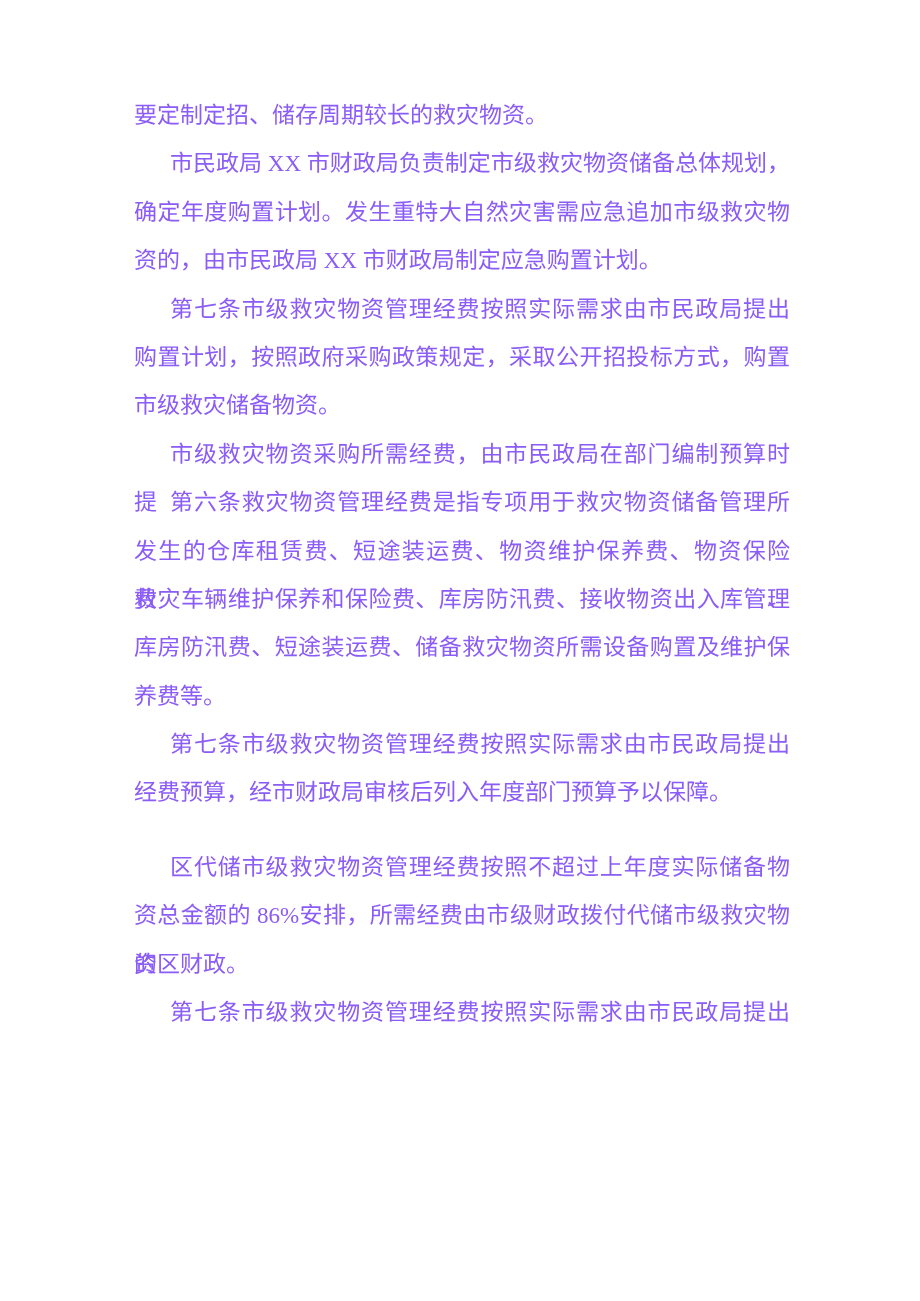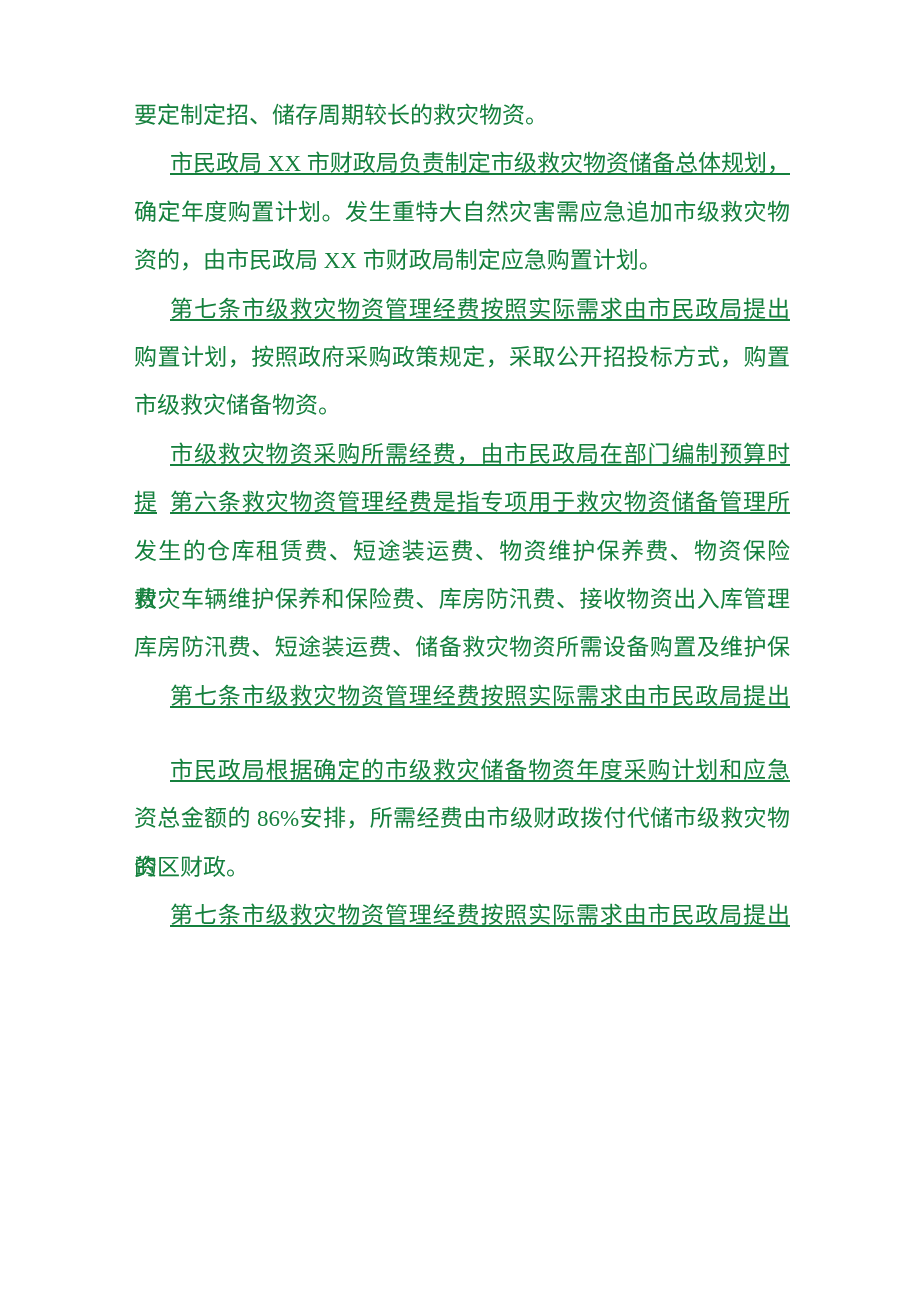--- a/index.html
+++ b/index.html
@@ -7,21 +7,21 @@
     padding: 0;
     background: #ffffff;
   }
   .page {
     position: relative;
     width: 920px;
     height: 1301px;
     background: #ffffff;
     overflow: hidden;
     font-family: "Liberation Serif", "DejaVu Serif", serif;
-    color: #15803d;
+    color: #8b5cf6;
   }
   .text-block {
     position: absolute;
     left: 134px;
     top: 92px;
     width: 656px;
     font-size: 23px;
     line-height: 48.4px;
     font-weight: 400;
   }
@@ -31,21 +31,20 @@
     text-align: left;
   }
   .line.fill {
     white-space: normal;
     text-align: justify;
     text-align-last: justify;
     text-justify: inter-character;
   }
   .line.indent {
     text-indent: 36px;
-    text-decoration: underline;
   }
   .line.spacer {
     height: 26px;
   }
 </style>
 </head>
 <body>
 
 <div class="page">
   <div class="text-block">
@@ -55,20 +54,22 @@
       <div class="line fill">确定年度购置计划。发生重特大自然灾害需应急追加市级救灾物</div>
       <div class="line">资的，由市民政局 XX 市财政局制定应急购置计划。</div>
       <div class="line indent fill">第七条市级救灾物资管理经费按照实际需求由市民政局提出</div>
       <div class="line fill">购置计划，按照政府采购政策规定，采取公开招投标方式，购置</div>
       <div class="line">市级救灾储备物资。</div>
       <div class="line indent fill">市级救灾物资采购所需经费，由市民政局在部门编制预算时提</div>
       <div class="line indent fill">第六条救灾物资管理经费是指专项用于救灾物资储备管理所</div>
       <div class="line fill">发生的仓库租赁费、短途装运费、物资维护保养费、物资保险费、</div>
       <div class="line fill">救灾车辆维护保养和保险费、库房防汛费、接收物资出入库管理</div>
       <div class="line fill">库房防汛费、短途装运费、储备救灾物资所需设备购置及维护保</div>
+      <div class="line">养费等。</div>
       <div class="line indent fill">第七条市级救灾物资管理经费按照实际需求由市民政局提出</div>
+      <div class="line">经费预算，经市财政局审核后列入年度部门预算予以保障。</div>
       <div class="line spacer"></div>
-      <div class="line indent fill">市民政局根据确定的市级救灾储备物资年度采购计划和应急</div>
+      <div class="line indent fill">区代储市级救灾物资管理经费按照不超过上年度实际储备物</div>
       <div class="line fill">资总金额的 86%安排，所需经费由市级财政拨付代储市级救灾物资</div>
       <div class="line">的区财政。</div>
       <div class="line indent fill">第七条市级救灾物资管理经费按照实际需求由市民政局提出</div>
     </div>
 </div>
 
 </body></html>

